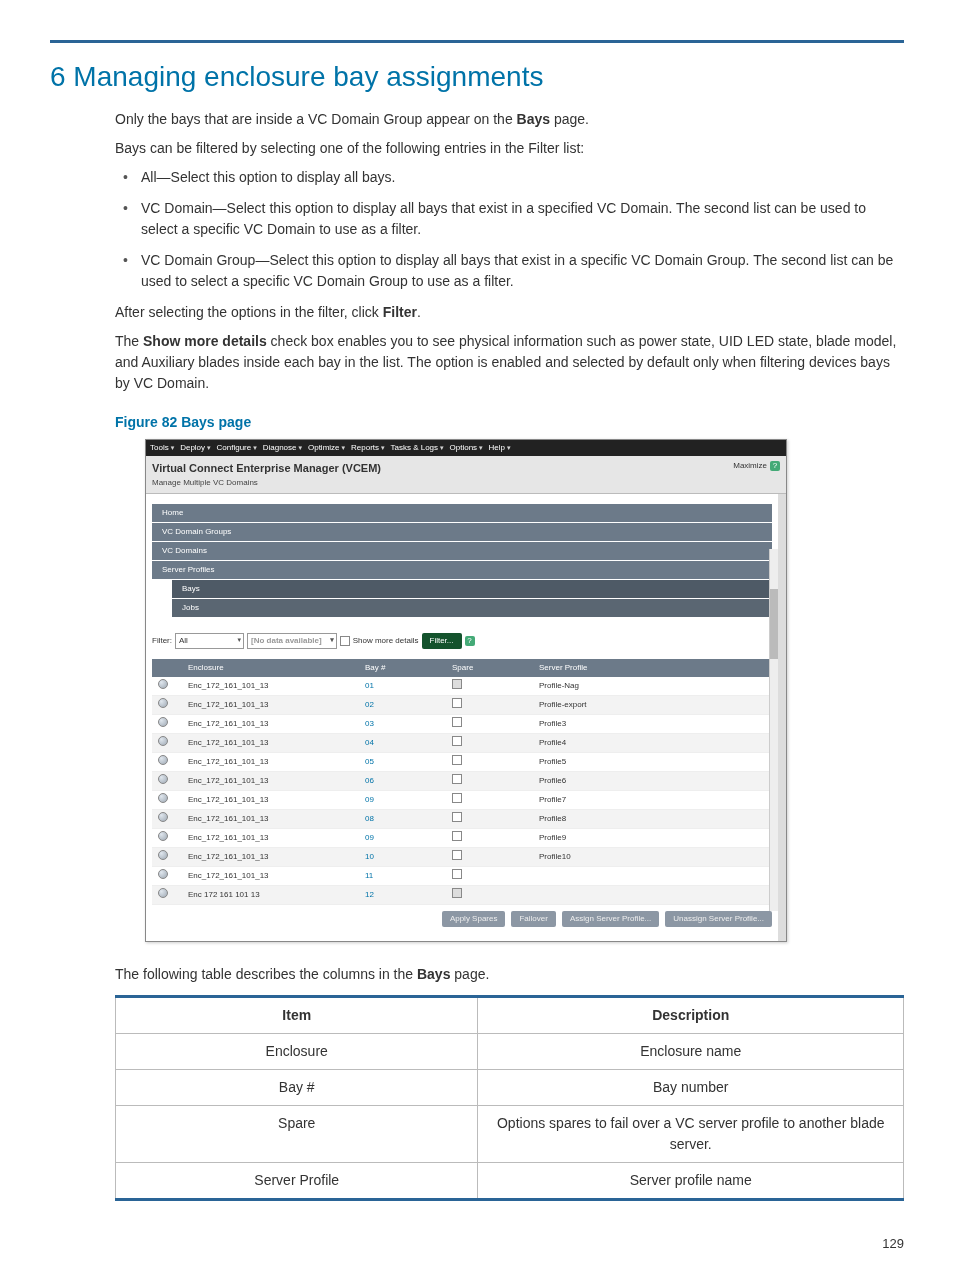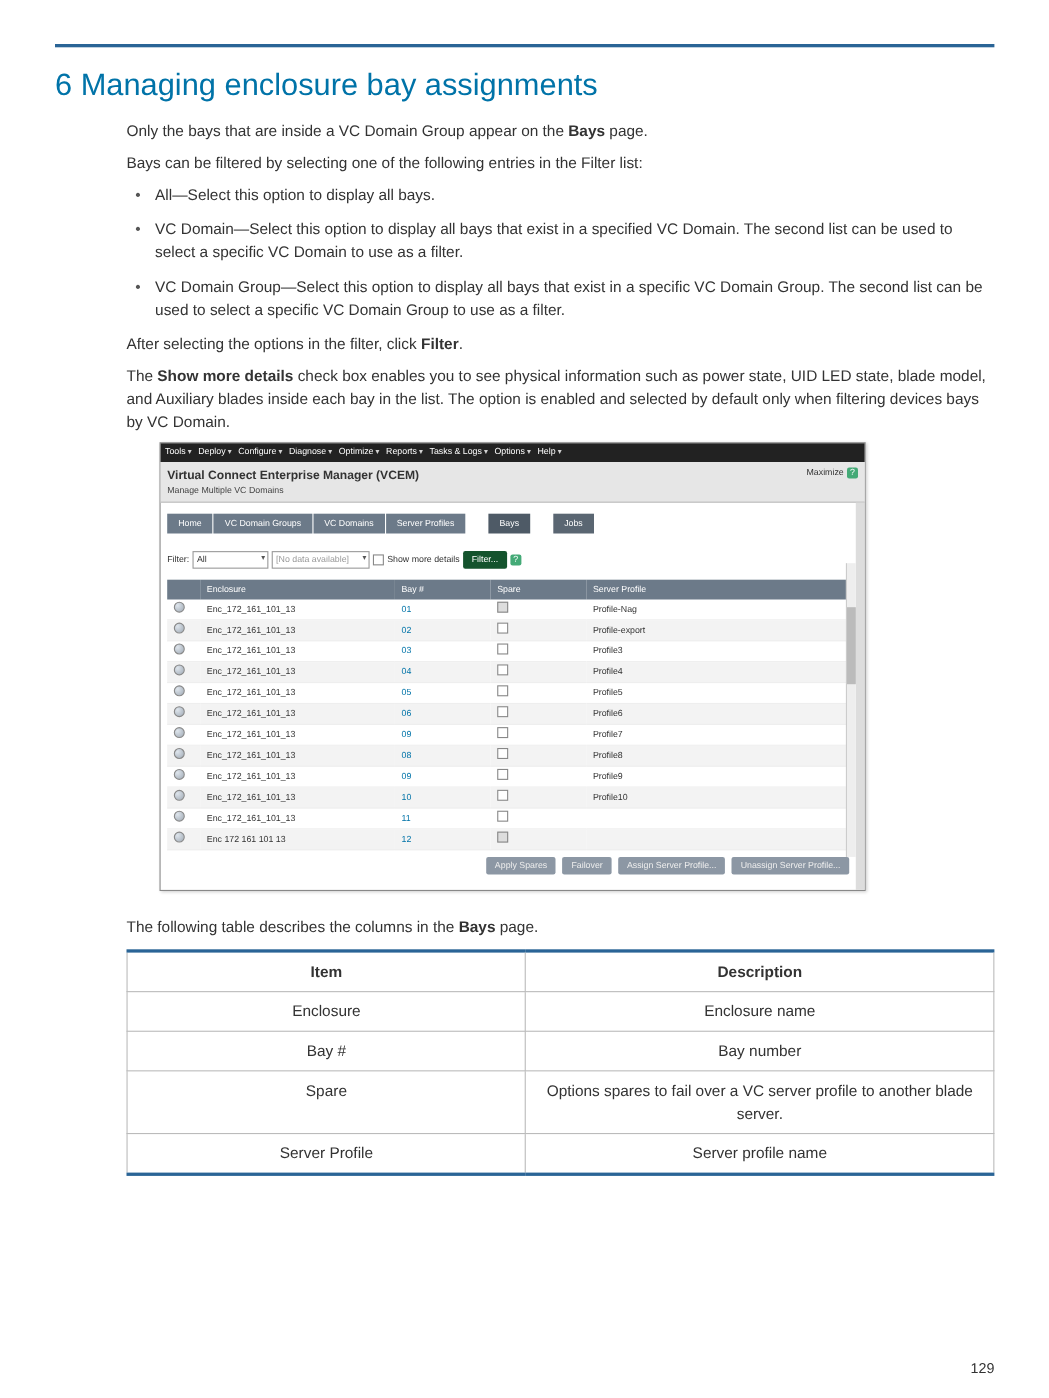--- a/index.html
+++ b/index.html
@@ -91,36 +91,36 @@
     border-bottom: 1px solid #bbb;
   }
   .ss-header-left { font-size: 11px; font-weight: bold; }
   .ss-header-sub { font-size: 8px; font-weight: normal; color: #444; }
   .ss-header-right { font-size: 8px; color:#333; display:flex; align-items:center; gap:3px;}
   .ss-help-icon {
     display:inline-block; width:10px; height:10px; background:#4a7; color:#fff;
     font-size:8px; line-height:10px; text-align:center; border-radius:2px;
   }
   .ss-body { padding: 10px 6px 14px 6px; border-right: 8px solid #ddd; min-height: 260px; position:relative;}
-  .ss-tabs { display: flex; gap: 1px; margin-bottom: 16px; }
+  .ss-tabs { display: flex; gap: 1px; margin-bottom: 16px; flex-direction: column; }
   .ss-tab {
     background: #6c7a89; color: #fff; padding: 3px 10px;
     font-size: 8px; white-space: nowrap;
   }
   .ss-tab.dark { background: #5a6672; }
   .ss-tab.active { background: #4e5a66; }
   .ss-filterrow {
     display: flex; align-items: center; gap: 3px; font-size: 8px;
     margin-bottom: 10px; color:#333;
   }
   .ss-dropdown {
     border: 1px solid #999; background: #fff; padding: 1px 14px 1px 3px;
     font-size: 8px; position: relative; color:#333;
   }
-  .ss-dropdown.disabled { color:#999;}
+  .ss-dropdown.disabled { color:#999;font-weight:bold;}
   .ss-dropdown::after {
     content: "▾"; position: absolute; right: 2px; top: 1px; font-size: 7px; color: #555;
   }
   .ss-checkbox {
     display:inline-block; width:8px; height:8px; border:1px solid #888; background:#fff;
     vertical-align: middle;
   }
   .ss-btn {
     background: #14532d; color:#fff; padding: 2px 8px; font-size:8px;
     border-radius: 2px; white-space:nowrap;
@@ -205,20 +205,21 @@
       <li>VC Domain Group—Select this option to display all bays that exist in a specific VC Domain Group. The second list can be used to select a specific VC Domain Group to use as a filter.</li>
     </ul>
 
     <p>
       <span>After selecting the options in the filter, click </span><span class="bold">Filter</span><span>.</span>
     </p>
     <p>
       <span>The </span><span class="bold">Show more details</span><span> check box enables you to see physical information such as power state, UID LED state, blade model, and Auxiliary blades inside each bay in the list. The option is enabled and selected by default only when filtering devices bays by VC Domain.</span>
     </p>
 
+    <div class="figure-caption">Figure 82 Bays page</div>
 
     <div class="screenshot">
       <div class="ss-menubar">
         <span>Tools</span>
         <span>Deploy</span>
         <span>Configure</span>
         <span>Diagnose</span>
         <span>Optimize</span>
         <span>Reports</span>
         <span>Tasks &amp; Logs</span>

